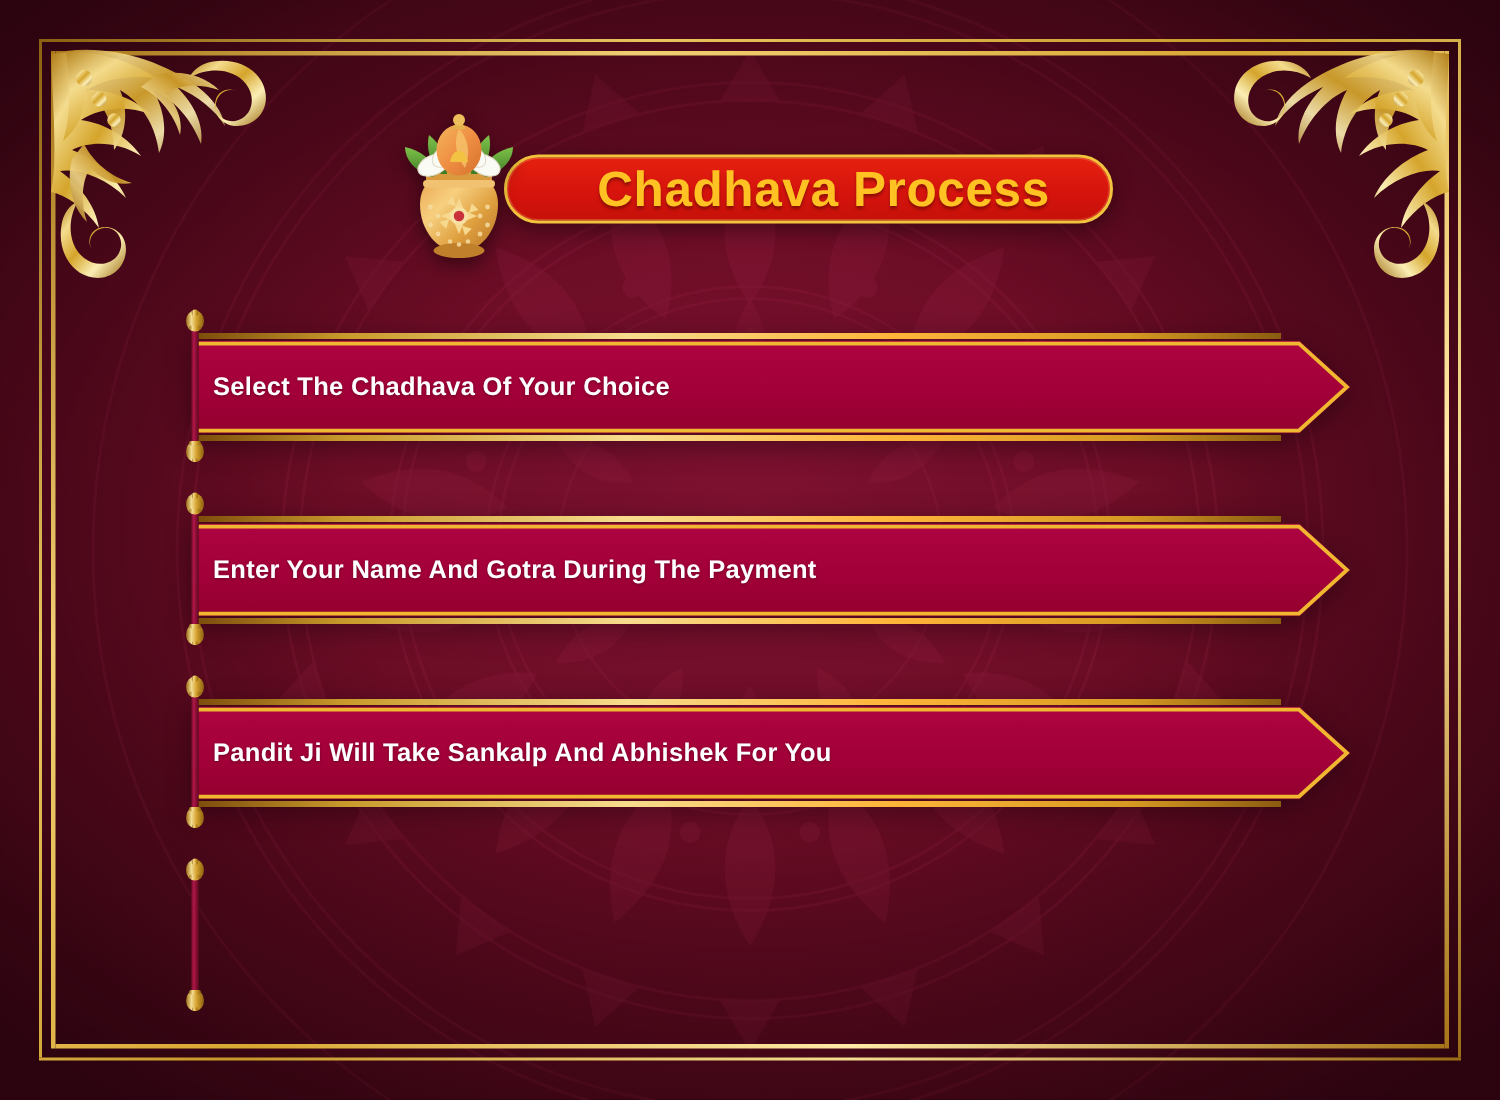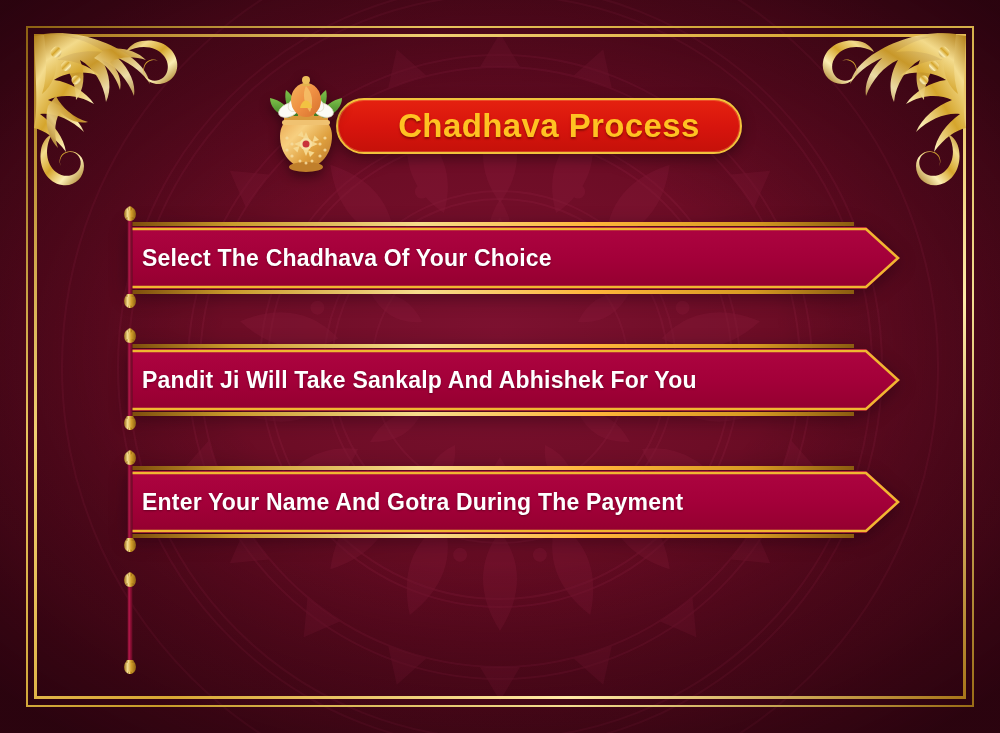--- a/index.html
+++ b/index.html
@@ -60,21 +60,21 @@
   }
   .kalash{
     position:relative;z-index:3;
     width:96px;height:104px;margin-right:-18px;
     filter:drop-shadow(0 4px 6px rgba(0,0,0,.45));
   }
   .kalash svg{width:100%;height:100%;display:block;}
 
   .title-pill{
     position:relative;
-    height:56px;
+    height:46px;
     min-width:368px;
     padding:0 40px 0 60px;
     display:flex;align-items:center;justify-content:center;
     border-radius:34px;
     background:linear-gradient(180deg,#e5210f 0%,#d6140d 55%,#c51109 100%);
     border:2px solid #f2c33c;
     box-shadow:0 4px 14px rgba(0,0,0,.4), inset 0 0 0 1px rgba(255,220,120,.25);
   }
   .title-text{
     font-size:33px;
@@ -133,21 +133,21 @@
     background:linear-gradient(90deg,#7a4a0b 0%,#c99a2b 14%,#f6dc8c 40%,#ffb53a 64%,#d79a22 86%,#8a5c10 100%);
   }
   .edge.top{top:-5px;}
   .edge.bot{bottom:-5px;}
 
   .banner-label{
     position:absolute;
     left:14px;right:52px;top:0;bottom:0;
     display:flex;align-items:center;
     color:#ffffff;
-    font-size:23px;
+    font-size:17px;
     font-weight:bold;
     letter-spacing:.2px;
     white-space:nowrap;
     text-shadow:0 1px 2px rgba(60,0,20,.5);
   }
 </style>
 </head>
 <body>
 
 <div class="stage">
@@ -451,21 +451,21 @@
       </div>
       <div class="banner">
         <div class="banner-shape"></div>
         <div class="banner-outline">
           <svg viewBox="0 0 772 62" preserveAspectRatio="none" xmlns="http://www.w3.org/2000/svg">
             <polyline points="2,2 738,2 770,31 738,60 2,60" fill="none" stroke="#f0b731" stroke-width="2.5"></polyline>
           </svg>
         </div>
         <div class="edge top"></div>
         <div class="edge bot"></div>
-        <div class="banner-label">Pandit Ji Will Take Sankalp And Abhishek For You</div>
+        <div class="banner-label">Enter Your Name And Gotra During The Payment</div>
       </div>
     </div>
 
     <div class="row">
       <div class="rod">
         <svg viewBox="0 0 16 102" xmlns="http://www.w3.org/2000/svg">
           <rect x="5.5" y="12" width="5" height="78" fill="url(#rodg)"></rect>
           <g fill="url(#fing)">
             <ellipse cx="8" cy="8" rx="6" ry="7"></ellipse>
               <rect x="4" y="11" width="8" height="3" rx="1.5"></rect>
@@ -478,21 +478,21 @@
       </div>
       <div class="banner">
         <div class="banner-shape"></div>
         <div class="banner-outline">
           <svg viewBox="0 0 772 62" preserveAspectRatio="none" xmlns="http://www.w3.org/2000/svg">
             <polyline points="2,2 738,2 770,31 738,60 2,60" fill="none" stroke="#f0b731" stroke-width="2.5"></polyline>
           </svg>
         </div>
         <div class="edge top"></div>
         <div class="edge bot"></div>
-        <div class="banner-label">Enter Your Name And Gotra During The Payment</div>
+        <div class="banner-label">Pandit Ji Will Take Sankalp And Abhishek For You</div>
       </div>
     </div>
 
     <div class="row">
       <div class="rod">
         <svg viewBox="0 0 16 102" xmlns="http://www.w3.org/2000/svg">
           <rect x="5.5" y="12" width="5" height="78" fill="url(#rodg)"></rect>
           <g fill="url(#fing)">
             <ellipse cx="8" cy="8" rx="6" ry="7"></ellipse>
               <rect x="4" y="11" width="8" height="3" rx="1.5"></rect>

